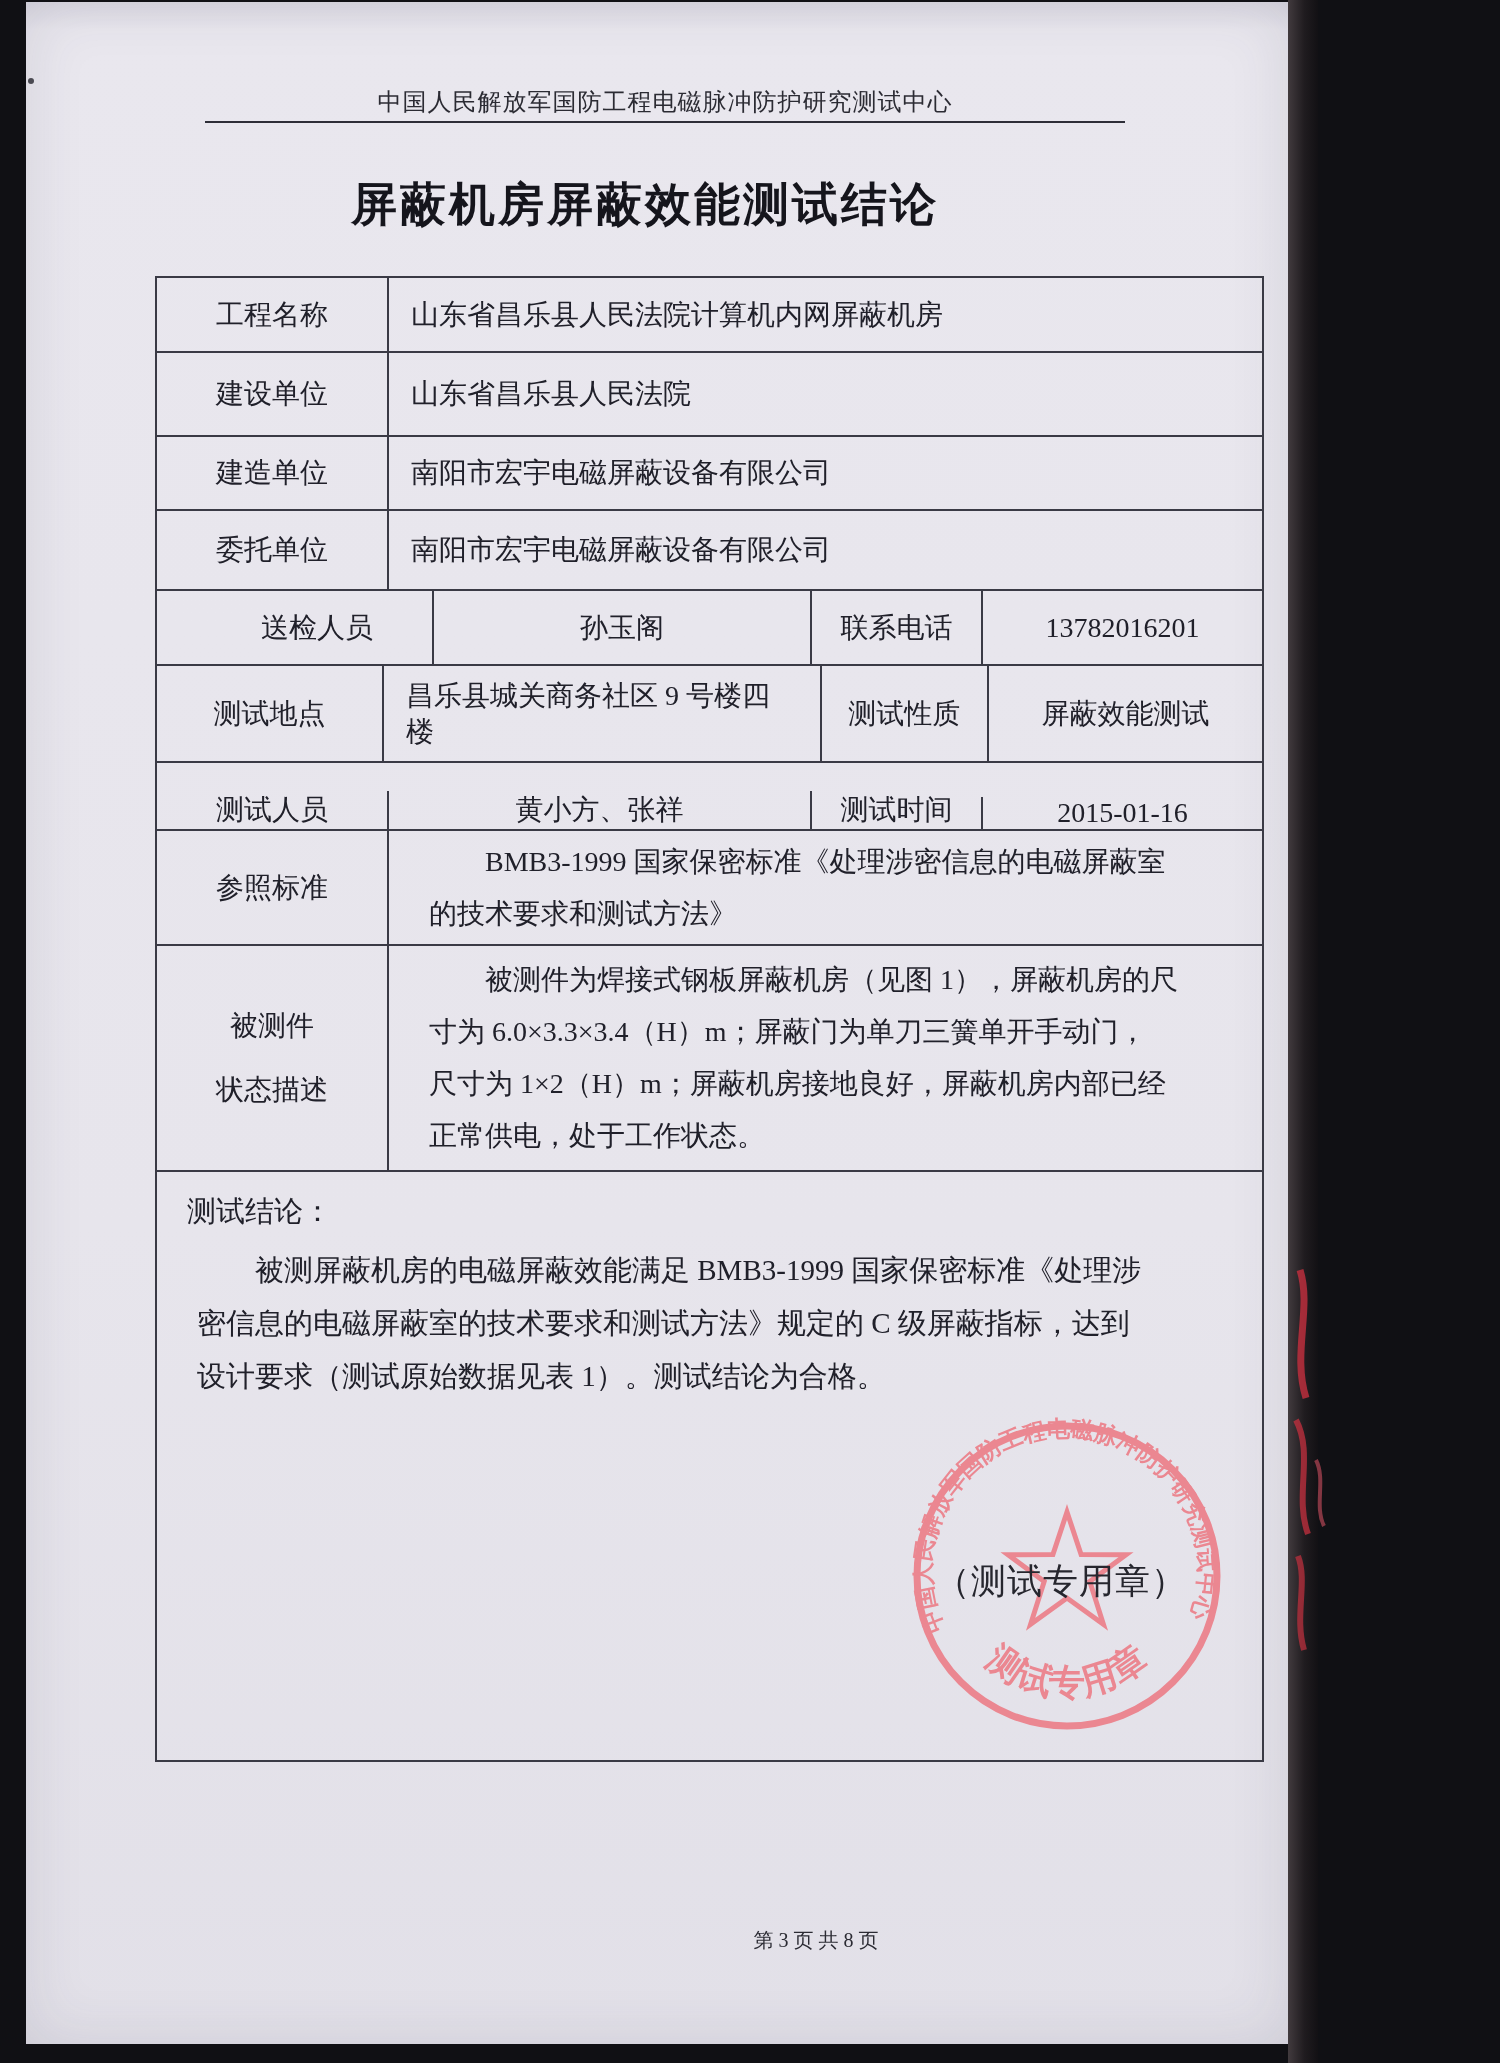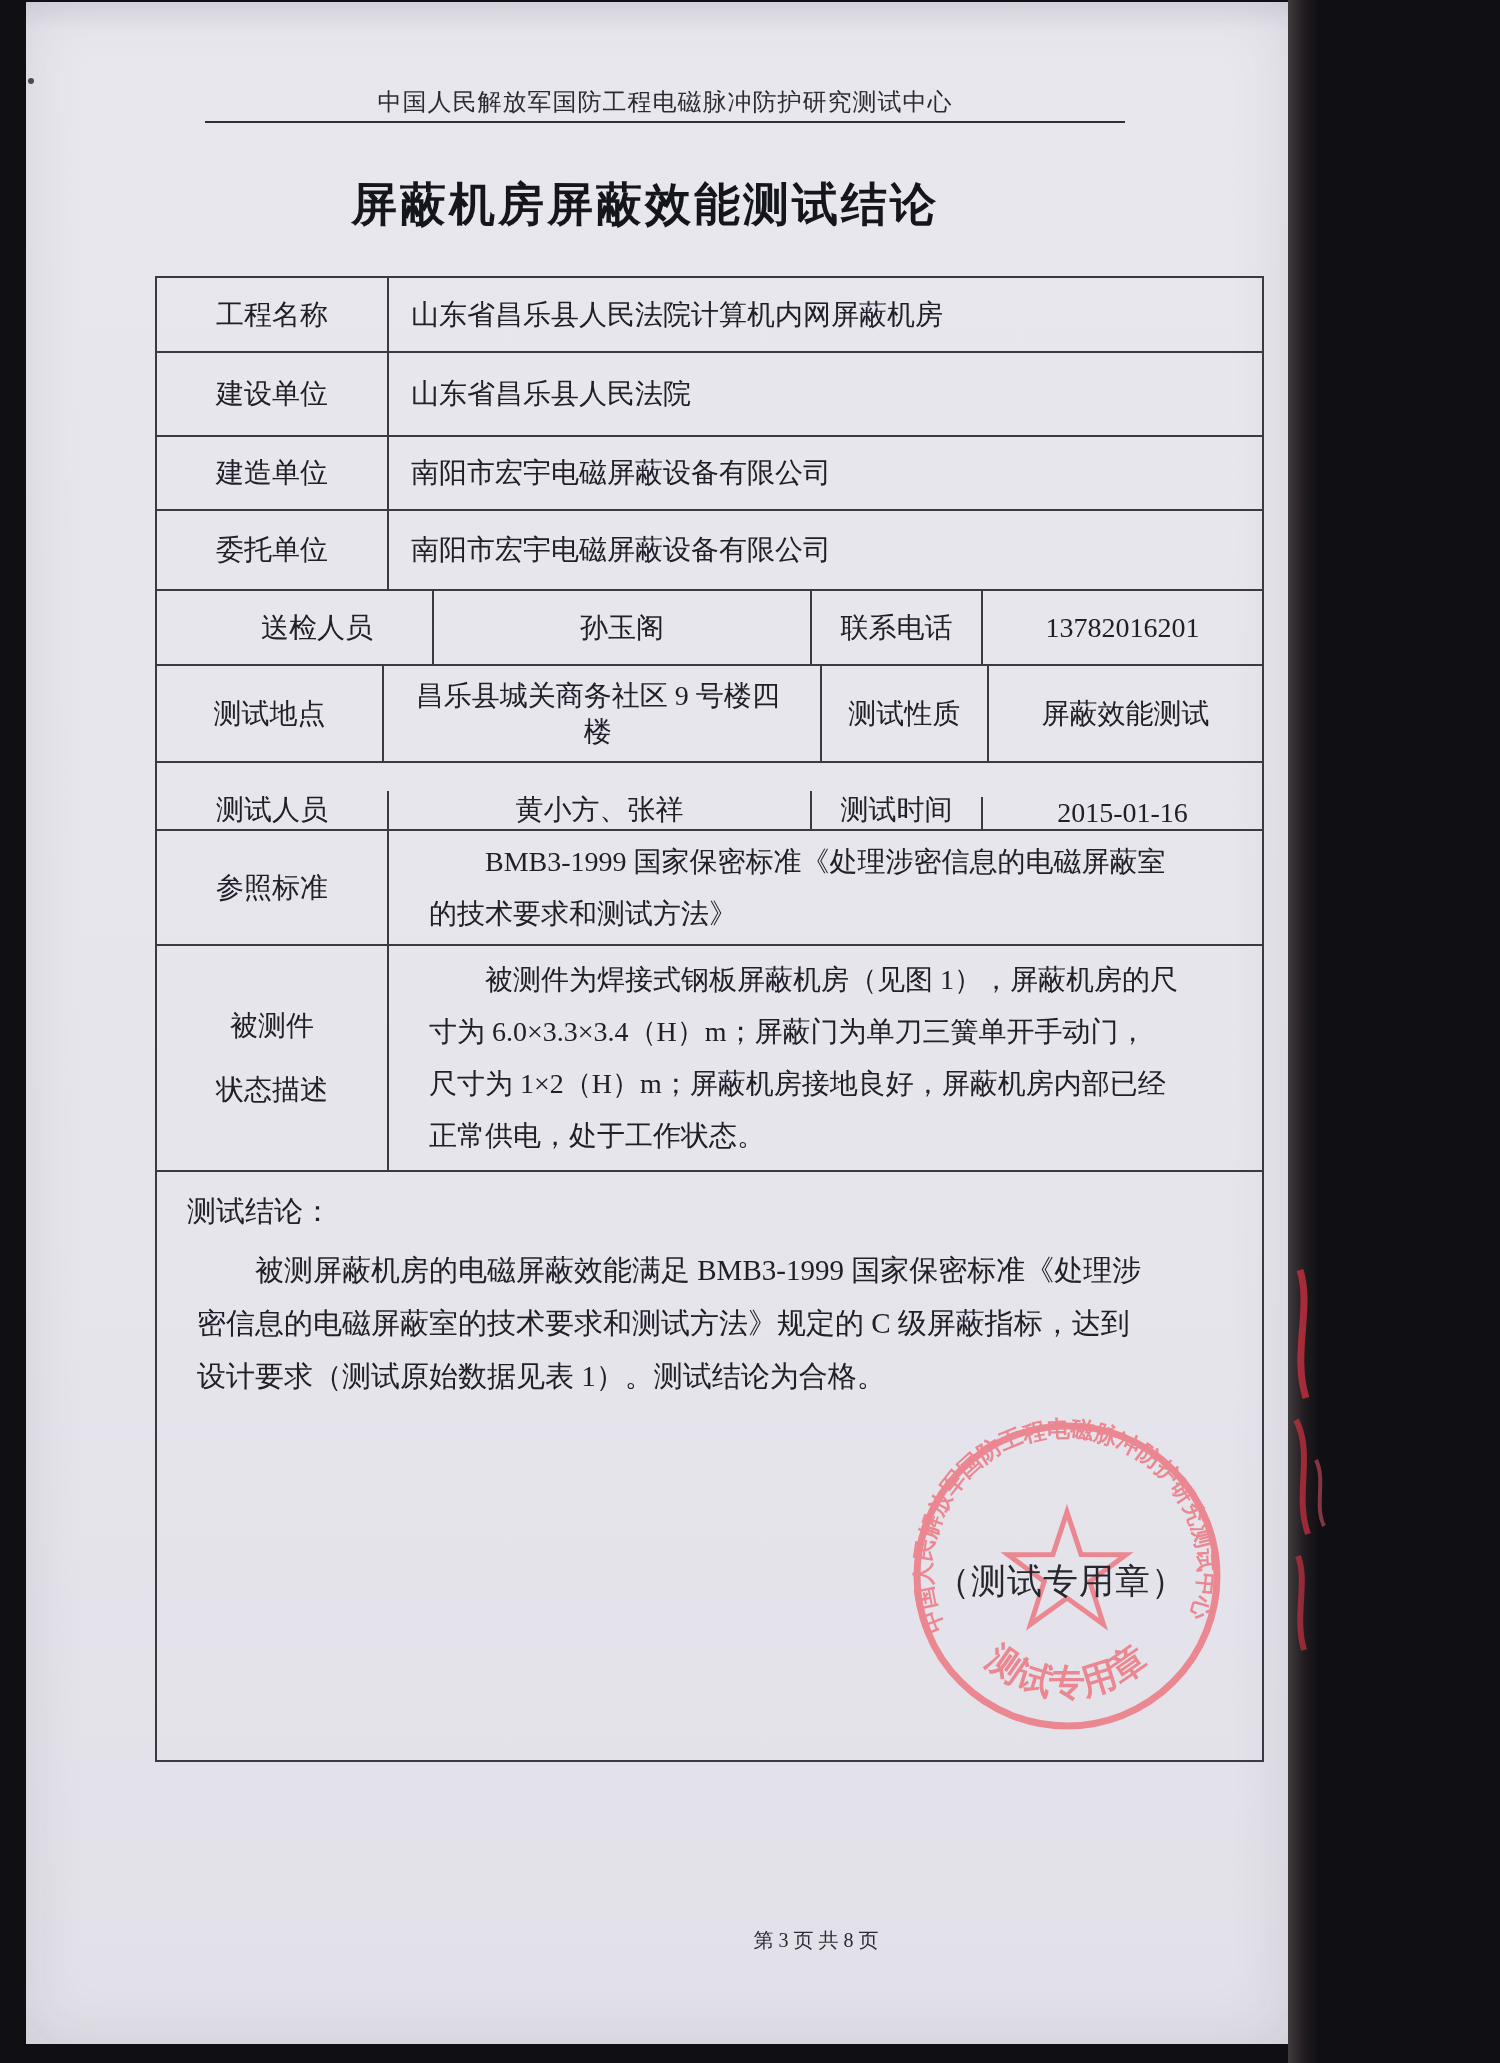--- a/index.html
+++ b/index.html
@@ -41,21 +41,21 @@
     color: #20202a;
   }
   .trow { display: flex; border-top: 2px solid #3a3a45; }
   .trow:first-child { border-top: none; }
   .cell { border-left: 2px solid #3a3a45; display: flex; align-items: center; font-size: 28px; overflow: hidden; }
   .cell:first-child { border-left: none; }
   .c1 { width: 230px; justify-content: center; }
   .c2 { flex: 1 1 auto; }
   .c3 { width: 171px; justify-content: center; }
   .c4 { width: 281px; justify-content: center; }
-  .val-left { padding-left: 22px; justify-content: flex-start; text-align: center; }
+  .val-left { padding-left: 22px; justify-content: flex-start; }
   .val-center { justify-content: center; }
   .paralines { flex-direction: column; justify-content: center; align-items: flex-start; padding-left: 40px; }
   .paralines .pline { white-space: nowrap; line-height: 52px; }
   .paralines .pline.indent { text-indent: 2em; }
   .label-2line { flex-direction: column; justify-content: center; row-gap: 26px; }
   .r1 { height: 73px; } .r2 { height: 84px; } .r3 { height: 74px; }
   .r4 { height: 80px; } .r5 { height: 75px; padding-left: 45px; } .r6 { height: 97px; }
   .r7 { height: 68px; align-items: flex-end; } .r8 { height: 115px; } .r9 { height: 226px; }
   .r6 .c2 { line-height: 36px; padding-right: 30px; }
   .conclusion-block {

